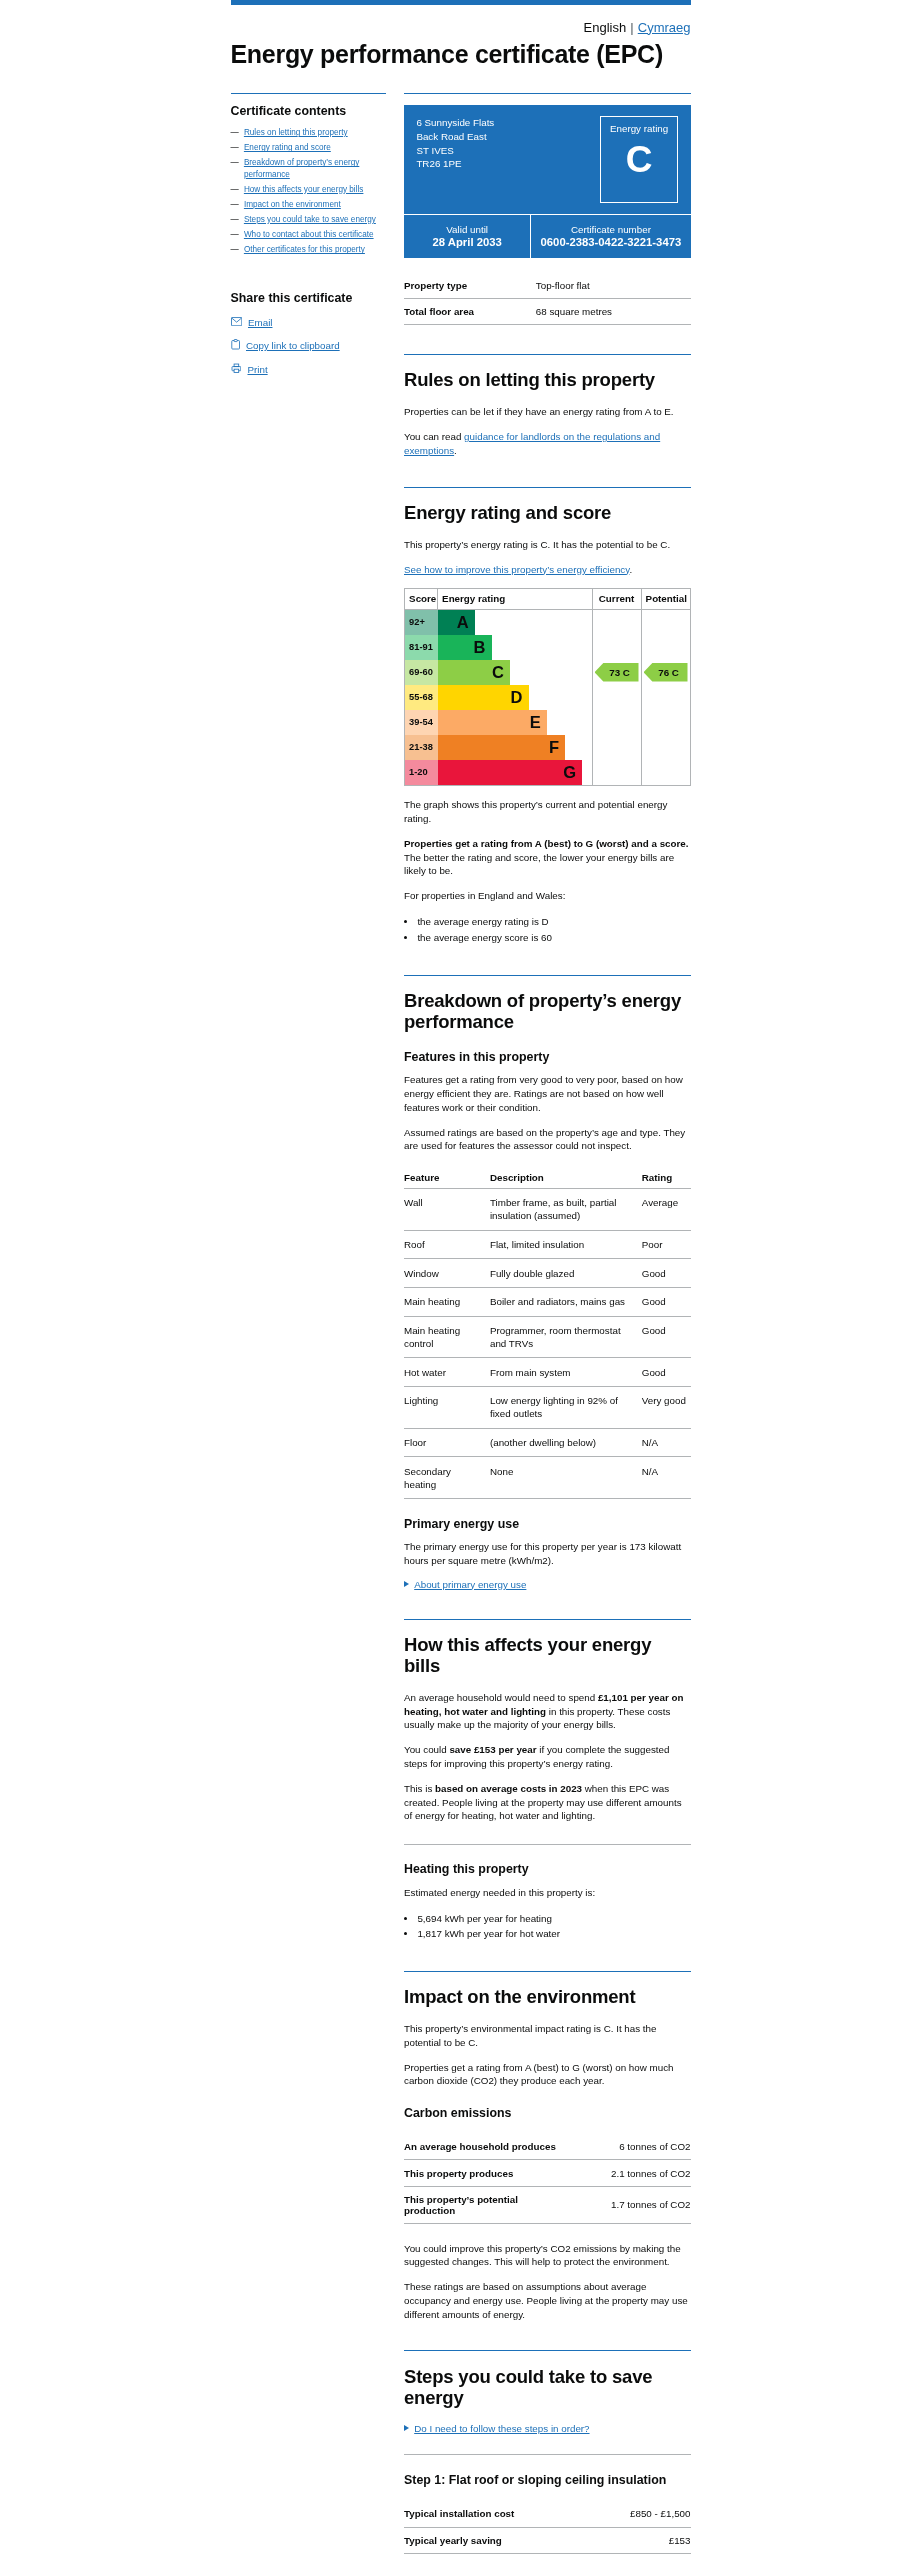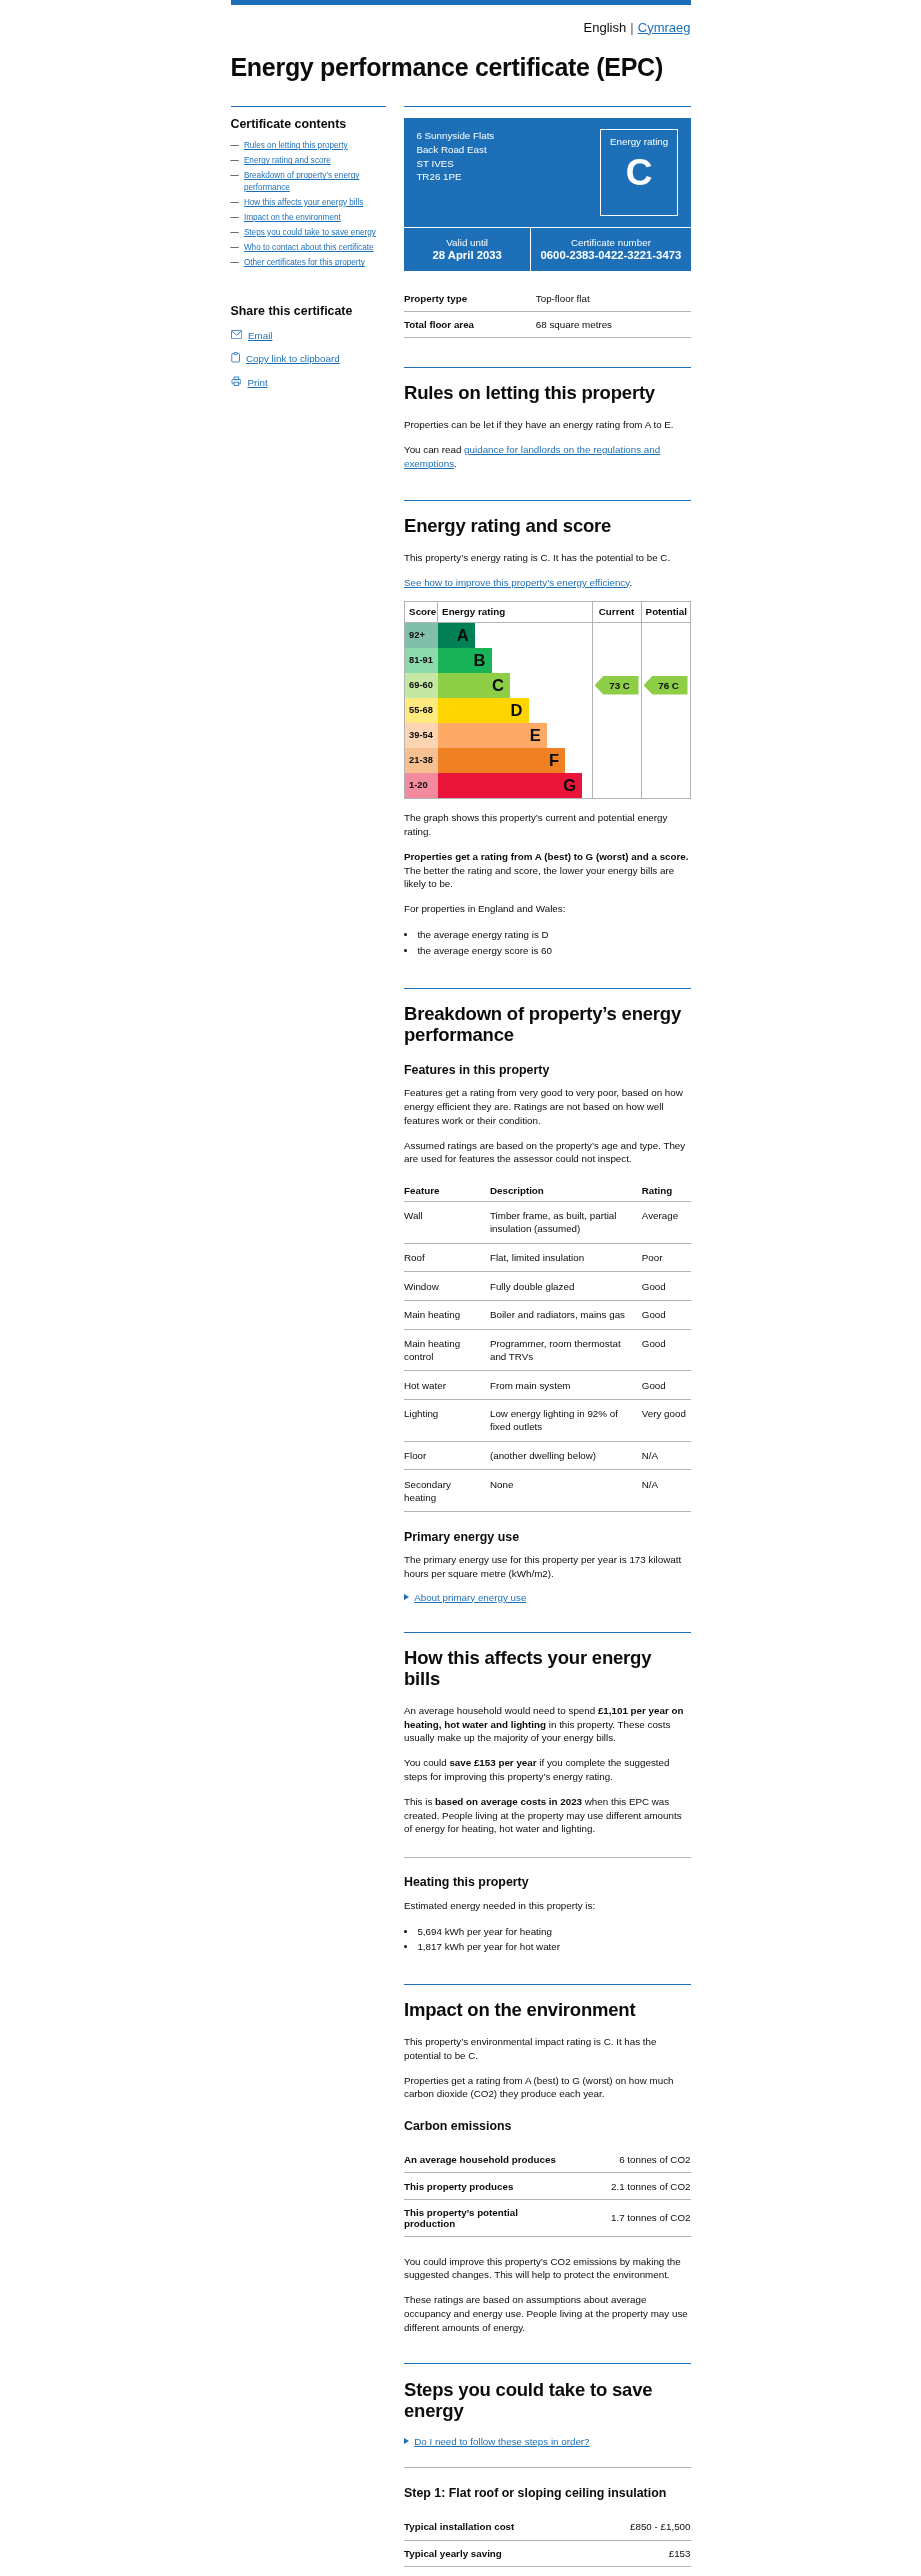--- a/index.html
+++ b/index.html
@@ -11,21 +11,21 @@
 
   
   .site-header { margin-top:2.6px; background:#0b0c0c; height:26px; display:flex; align-items:center; }
   .site-header-inner { display:flex; align-items:center; gap:7.2px; padding:0 7.7px; width:100%; }
   .brand { display:flex; align-items:center; gap:4.1px; color:#fff; font-weight:700; font-size:13.4px; }
   .service-name { color:#fff; font-weight:700; font-size:9.8px; margin-left:49px; }
   .blue-strip { height:5.2px; background:#1d70b8; }
 
   .lang-row { text-align:right; font-size:13px; margin:14.4px 0 3.1px; }
   .lang-sep { margin:0 4.1px; color:#505a5f; }
-  .page-title { font-size:25px; font-weight:700; margin:18px 0 24px; letter-spacing:-0.3px; }
+  .page-title { font-size:25px; font-weight:700; margin:5px 0 24px; letter-spacing:-0.3px; }
 
   
   .layout { display:grid; grid-template-columns:155px 1fr; column-gap:18.5px; align-items:start; padding-bottom:5.2px; }
 
   .sidebar { border-top:1.5px solid #1d70b8; padding-top:10.3px; }
   .sidebar h2 { font-size:12.4px; margin:0 0 9.3px; }
   .toc { margin:0; padding:0; list-style:none; font-size:8.2px; line-height:1.35; }
   .toc li { display:flex; gap:5.2px; margin:4.1px 0; }
   .toc li::before { content:"—"; color:#0b0c0c; flex:0 0 auto; }
   .share { margin-top:36px; }

